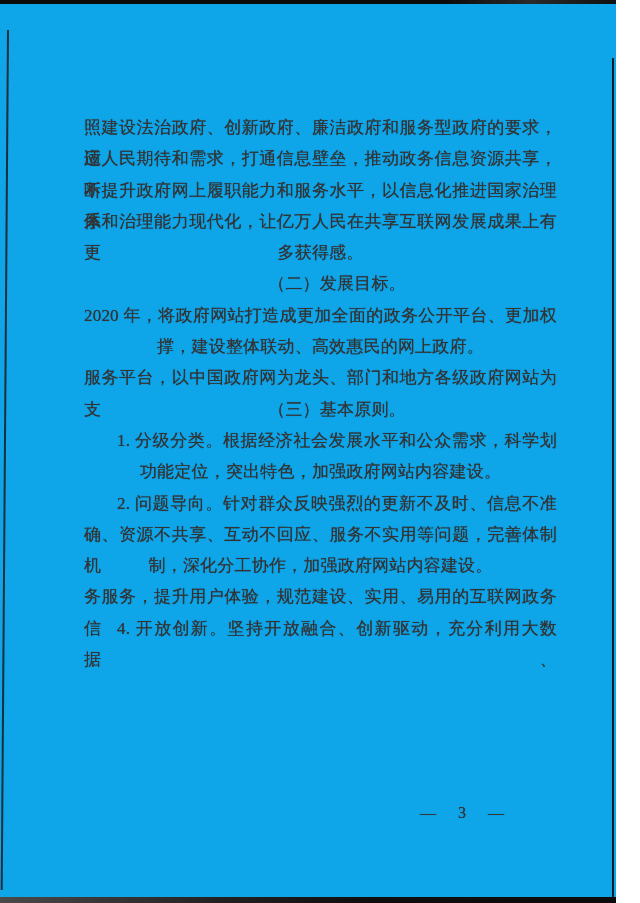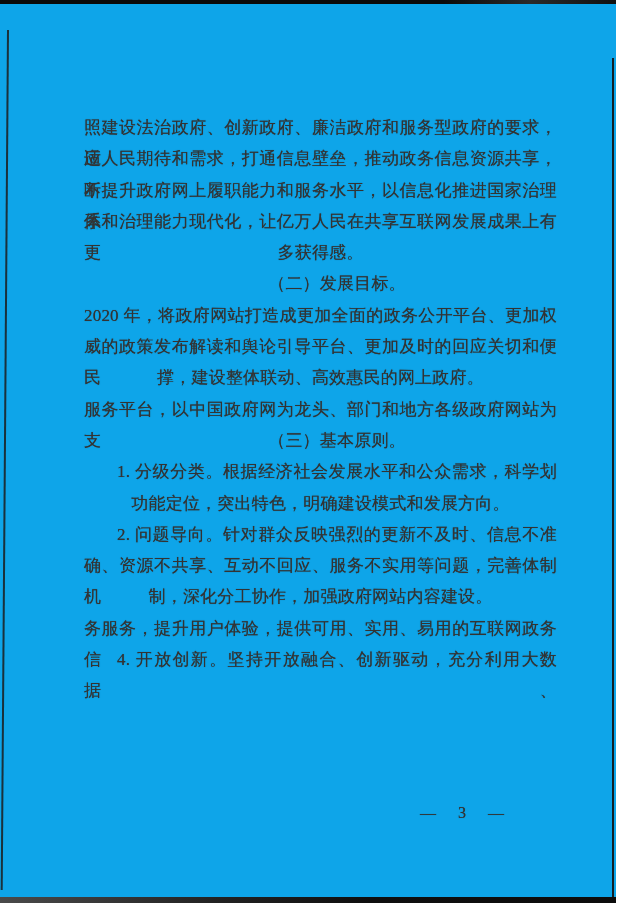--- a/index.html
+++ b/index.html
@@ -91,27 +91,26 @@
   <div class="edge-bottom"></div>
 
   <div class="textblock">
       <div class="line fill">照建设法治政府、创新政府、廉洁政府和服务型政府的要求，适</div>
       <div class="line fill">应人民期待和需求，打通信息壁垒，推动政务信息资源共享，不</div>
       <div class="line fill">断提升政府网上履职能力和服务水平，以信息化推进国家治理体</div>
       <div class="line fill">系和治理能力现代化，让亿万人民在共享互联网发展成果上有更</div>
       <div class="line">多获得感。</div>
       <div class="line indent">（二）发展目标。</div>
       <div class="line fill">2020 年，将政府网站打造成更加全面的政务公开平台、更加权</div>
-      <div class="line fill">威的政策发布解读和舆论引导平台、更加及时的回应关切和便民</div>
       <div class="line">撑，建设整体联动、高效惠民的网上政府。</div>
       <div class="line fill">服务平台，以中国政府网为龙头、部门和地方各级政府网站为支</div>
       <div class="line indent">（三）基本原则。</div>
       <div class="line indent fill">1. 分级分类。根据经济社会发展水平和公众需求，科学划</div>
-      <div class="line">功能定位，突出特色，明确建设模式和发展方向。</div>
+      <div class="line">功能定位，突出特色，加强政府网站内容建设。</div>
       <div class="line indent fill">2. 问题导向。针对群众反映强烈的更新不及时、信息不准</div>
       <div class="line fill">确、资源不共享、互动不回应、服务不实用等问题，完善体制机</div>
       <div class="line">制，深化分工协作，加强政府网站内容建设。</div>
-      <div class="line fill">务服务，提升用户体验，提供可用、实用、易用的互联网政务信</div>
+      <div class="line fill">务服务，提升用户体验，规范建设、实用、易用的互联网政务信</div>
       <div class="line indent fill">4. 开放创新。坚持开放融合、创新驱动，充分利用大数据、</div>
     </div>
 
   <div class="pagenum">— 3 —</div>
 </div>
 
 </body></html>

